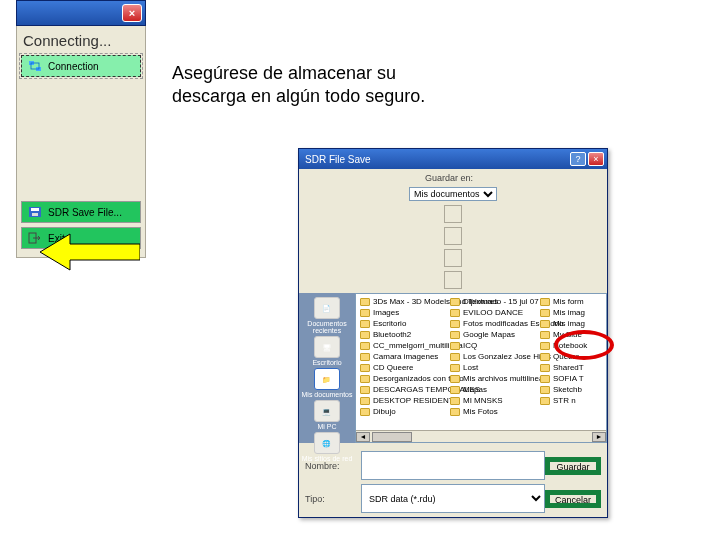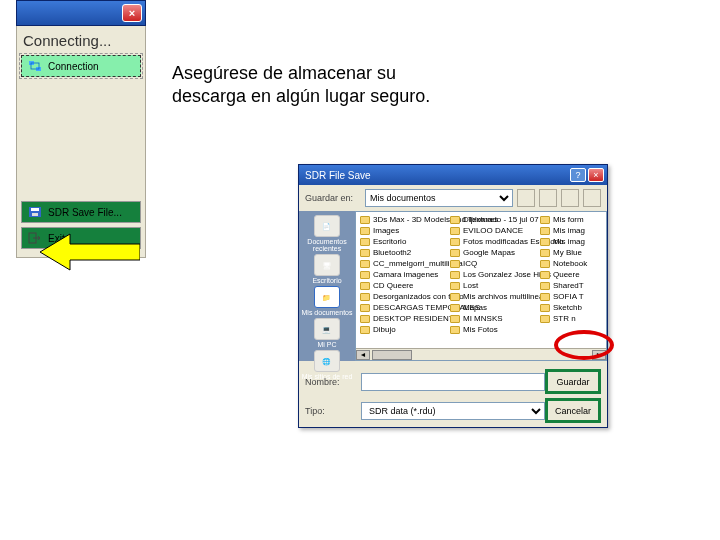--- a/index.html
+++ b/index.html
@@ -4,58 +4,58 @@
 <style>
   * { box-sizing: border-box; margin: 0; padding: 0; }
   body { width: 720px; height: 540px; background: #fff; font-family: Tahoma, Arial, sans-serif; font-size: 11px; position: relative; color: #000; }
   
   
   .left-panel { position: absolute; left: 16px; top: 0; width: 130px; }
   .lp-titlebar { height: 26px; background: linear-gradient(to bottom,#3b78d8,#1e4fa8); border: 1px solid #0a246a; display: flex; align-items: center; justify-content: flex-end; padding-right: 3px; }
   .lp-close { width: 20px; height: 18px; background: linear-gradient(to bottom,#e88,#c22); border: 1px solid #fff; border-radius: 3px; display: flex; align-items: center; justify-content: center; color: #fff; font-weight: bold; font-size: 11px; cursor: pointer; }
   .lp-body { background: #ece9d8; border: 1px solid #aca899; border-top: none; padding: 4px; }
   .lp-status { font-size: 15px; color: #333; padding: 2px 0 6px 2px; }
-  .lp-btn { background: #15803d; border: 1px solid #999; padding: 4px 6px; margin-bottom: 4px; font-size: 10px; display: flex; align-items: center; gap: 6px; cursor: pointer; }
+  .lp-btn { background: #22c55e; border: 1px solid #999; padding: 4px 6px; margin-bottom: 4px; font-size: 10px; display: flex; align-items: center; gap: 6px; cursor: pointer; }
   .lp-btn.highlight { background: #86efac; border: 1px dashed #333; outline: 1px dashed #999; outline-offset: 1px; }
   .lp-spacer { height: 120px; }
   .lp-icon { width: 14px; height: 12px; display: inline-block; }
   
   
   .instruction { position: absolute; left: 172px; top: 62px; width: 260px; font-family: Arial, sans-serif; font-size: 18px; line-height: 1.3; color: #000; }
   
   
   .arrow { position: absolute; left: 40px; top: 232px; width: 100px; height: 40px; }
   
   
-  .save-dialog { position: absolute; left: 298px; top: 148px; width: 310px; background: #ece9d8; border: 1px solid #0a246a; box-shadow: 2px 2px 4px rgba(0,0,0,0.3); margin-top: 16px; }
+  .save-dialog { position: absolute; left: 298px; top: 148px; width: 310px; background: #ece9d8; border: 1px solid #0a246a; box-shadow: 2px 2px 4px rgba(0,0,0,0.3); }
   .sd-titlebar { height: 20px; background: linear-gradient(to bottom,#3b78d8,#1e4fa8); display: flex; align-items: center; justify-content: space-between; padding: 0 3px 0 6px; color: #fff; font-size: 10px; }
   .sd-title-right { display: flex; gap: 2px; }
   .sd-tbtn { width: 16px; height: 14px; background: #5b8fd8; border: 1px solid #fff; border-radius: 2px; font-size: 9px; display: flex; align-items: center; justify-content: center; cursor: pointer; color:#fff;}
   .sd-tbtn.red { background: linear-gradient(to bottom,#e88,#c22); }
-  .sd-toolbar { display: flex; align-items: center; padding: 4px 6px; gap: 4px; font-size: 9px; }
+  .sd-toolbar { display: flex; align-items: center; padding: 4px 6px; gap: 4px; font-size: 9px; flex-direction: column; }
   .sd-toolbar .lbl { width: 56px; color: #444; }
   .sd-toolbar select { flex: 1; height: 18px; font-size: 9px; background: #fff; border: 1px solid #7f9db9; }
   .sd-toolbar .tbicon { width: 18px; height: 18px; border: 1px solid #aca899; background: #ece9d8; cursor: pointer; }
   .sd-main { display: flex; height: 150px; }
   .sd-sidebar { width: 56px; background: #7b93b4; padding: 4px 2px; display: flex; flex-direction: column; align-items: center; gap: 2px; }
   .sd-side-item { font-size: 7px; color: #fff; text-align: center; line-height: 1; cursor: pointer; }
   .sd-side-item .ic { width: 26px; height: 22px; margin: 0 auto 1px; background: #ecebe5; border: 1px solid #ccc; border-radius: 3px; display: flex; align-items: center; justify-content: center; }
   .sd-side-item.sel .ic { background: #fff; border: 1px solid #316ac5; }
   .sd-filearea { flex: 1; background: #fff; border: 1px solid #7f9db9; overflow: hidden; position: relative; display: flex; font-size: 8px; }
   .sd-col { padding: 2px 4px; min-width: 90px; }
   .sd-col .folder { display: flex; align-items: center; gap: 3px; padding: 1px 0; white-space: nowrap; cursor: pointer; }
   .fico { width: 10px; height: 8px; background: #f8d775; border: 1px solid #c9a227; border-radius: 1px; flex-shrink: 0; }
   .sd-scroll { position: absolute; bottom: 0; left: 0; right: 0; height: 12px; background: #ece9d8; border-top: 1px solid #aca899; display: flex; align-items: center; }
   .sd-sbtn { width: 14px; height: 10px; background: #d4d0c8; border: 1px solid #888; font-size: 7px; text-align: center; cursor: pointer; }
   .sd-thumb { width: 40px; height: 10px; background: #d4d0c8; border: 1px solid #888; margin-left: 2px; cursor: pointer; }
   .sd-bottom { padding: 4px 6px; font-size: 9px; }
   .sd-row { display: flex; align-items: center; margin-top: 4px; }
   .sd-row .lbl { width: 56px; color: #444; }
-  .sd-row input, .sd-row select { flex: 1; height: 18px; font-size: 9px; border: 1px solid #7f9db9; background: #fff; padding: 0 3px; }
-  .sd-row button { width: 56px; height: 25px; font-size: 9px; background: #ece9d8; border: 3px solid #15803d; cursor: pointer; }
+  .sd-row input, .sd-row select { flex: 1; height: 29px; font-size: 9px; border: 1px solid #7f9db9; background: #fff; padding: 0 3px; }
+  .sd-row button { width: 56px; height: 18px; font-size: 9px; background: #ece9d8; border: 5px solid #15803d; cursor: pointer; }
   
   
   .red-circle { position: absolute; left: 554px; top: 330px; width: 60px; height: 30px; border: 4px solid #d00; border-radius: 50%; pointer-events: none; }
 </style>
 </head>
 <body>
 
 <div class="left-panel">
   <div class="lp-titlebar">
     <div class="lp-close">×</div>
@@ -92,21 +92,21 @@
       </span>
       <span>Exit</span>
     </div>
   </div>
 </div>
 
 <svg class="arrow" viewBox="0 0 100 40">
   <polygon points="0,20 30,2 30,12 100,12 100,28 30,28 30,38" fill="#ffff00" stroke="#000" stroke-width="1"></polygon>
 </svg>
 
-<div class="instruction">Asegúrese de almacenar su descarga en algún lugar seguro.</div>
+<div class="instruction">Asegúrese de almacenar su descarga en algún todo seguro.</div>
 
 <div class="save-dialog">
   <div class="sd-titlebar">
     <span>SDR File Save</span>
     <div class="sd-title-right">
       <div class="sd-tbtn">?</div>
       <div class="sd-tbtn red">×</div>
     </div>
   </div>
   <div class="sd-toolbar">

